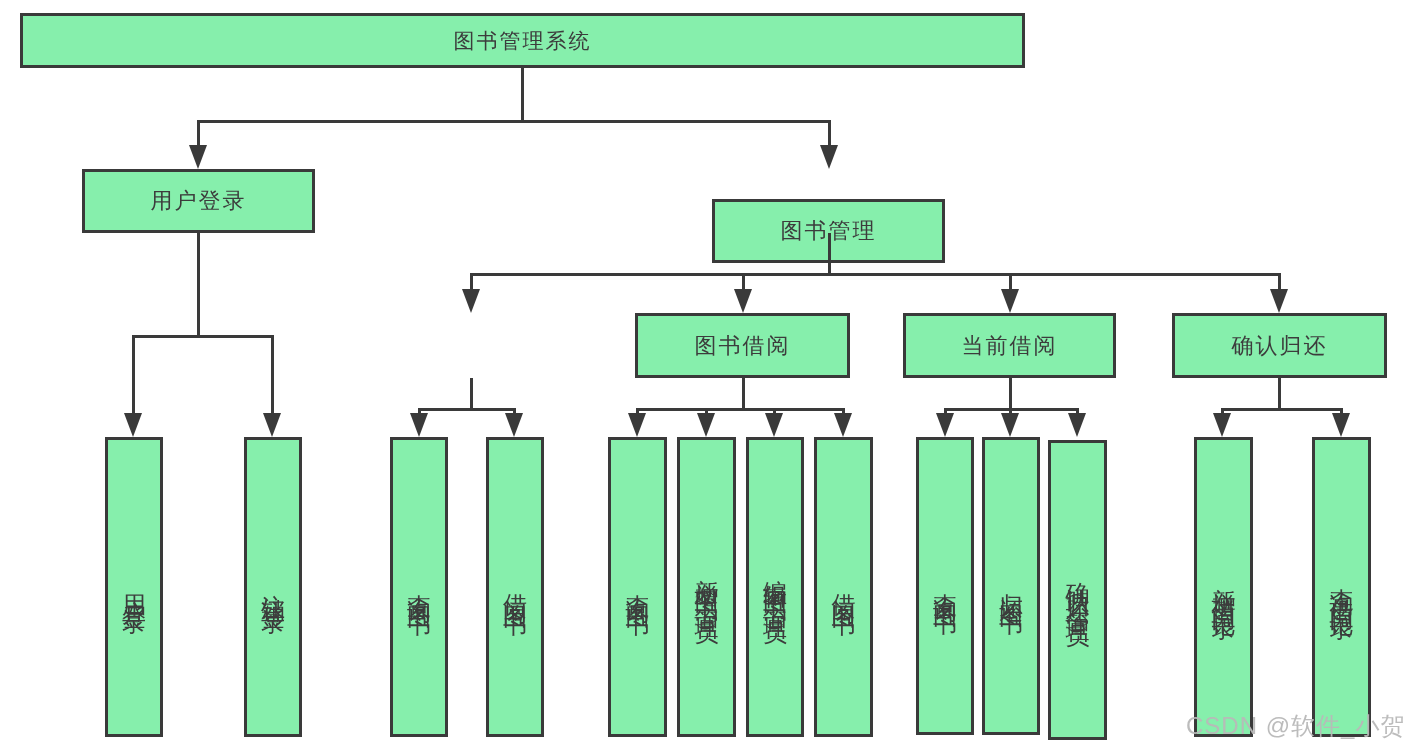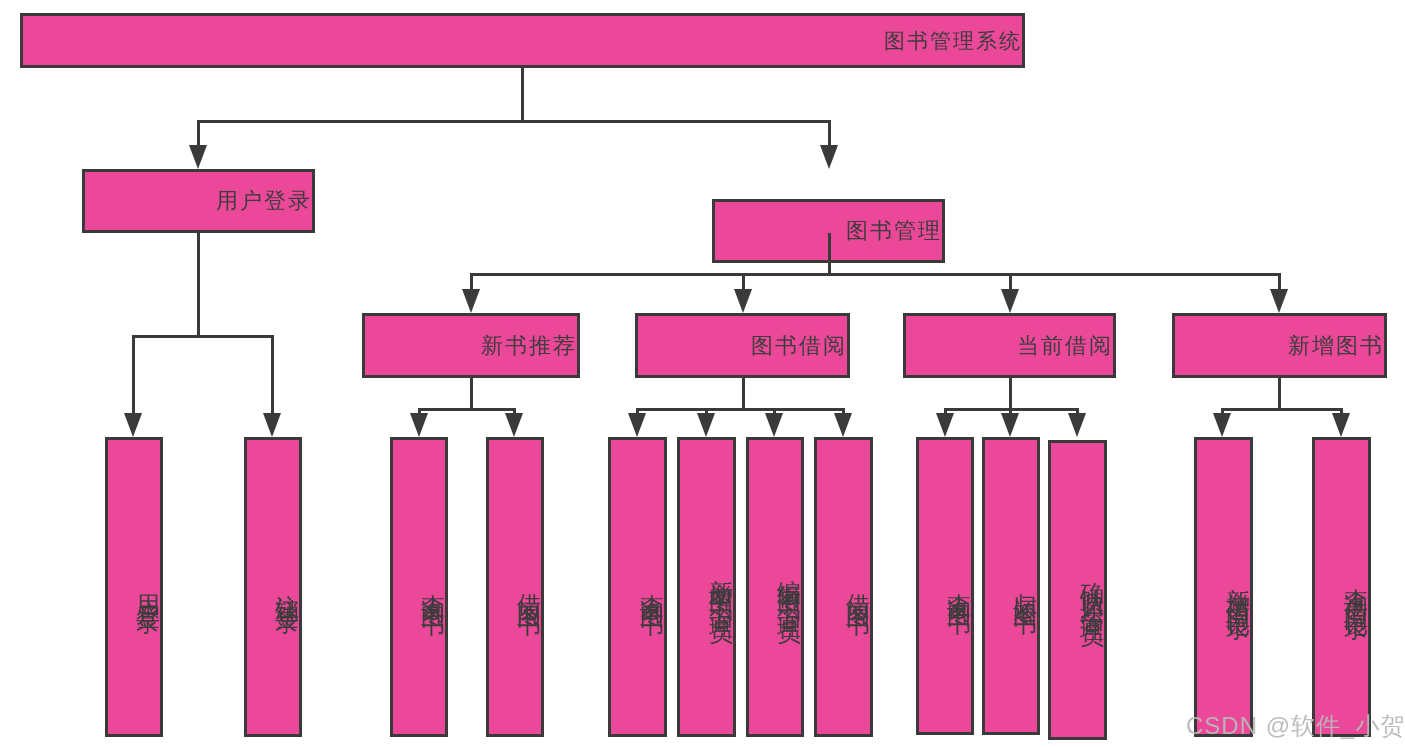--- a/index.html
+++ b/index.html
@@ -3,22 +3,22 @@
 <meta charset="utf-8">
 <style>
   * { margin:0; padding:0; box-sizing:border-box; }
   html,body { background:#ffffff; }
   .canvas {
     position:relative; width:1405px; height:747px; background:#ffffff;
     font-family:"Liberation Sans","DejaVu Sans",sans-serif; overflow:hidden;
     color:#3c3c3c;
   }
   .node {
-    position:absolute; border:3px solid #3a3a3a; background:#ec4899;
-    display:flex; align-items:center; justify-content:flex-end;
+    position:absolute; border:3px solid #3a3a3a; background:#86efac;
+    display:flex; align-items:center; justify-content:center;
   }
   .node.h { font-size:22px; letter-spacing:2px; }
   .node.root { font-size:21px; }
   .node.v { font-size:24px; }
   .vtext {
     writing-mode:vertical-rl; text-orientation:mixed;
     letter-spacing:6px; line-height:1;
   }
   .hline { position:absolute; height:3px; background:#3a3a3a; }
   .vline { position:absolute; width:3px; background:#3a3a3a; }
@@ -67,31 +67,28 @@
   <div class="hline" style="left:470px; top:273px; width:811px;"></div>
   <div class="vline" style="left:470px; top:273px; height:18px;"></div>
   <div class="ahead" style="left:462px; top:289px;"></div>
   <div class="vline" style="left:742px; top:273px; height:18px;"></div>
   <div class="ahead" style="left:734px; top:289px;"></div>
   <div class="vline" style="left:1009px; top:273px; height:18px;"></div>
   <div class="ahead" style="left:1001px; top:289px;"></div>
   <div class="vline" style="left:1278px; top:273px; height:18px;"></div>
   <div class="ahead" style="left:1270px; top:289px;"></div>
 
-  <div class="node h" style="left:362px; top:313px; width:218px; height:65px;">
-    <span>新书推荐</span>
-  </div>
   <div class="node h" style="left:635px; top:313px; width:215px; height:65px;">
     <span>图书借阅</span>
   </div>
   <div class="node h" style="left:903px; top:313px; width:213px; height:65px;">
     <span>当前借阅</span>
   </div>
   <div class="node h" style="left:1172px; top:313px; width:215px; height:65px;">
-    <span>新增图书</span>
+    <span>确认归还</span>
   </div>
 
   <div class="vline" style="left:470px; top:378px; height:30px;"></div>
   <div class="hline" style="left:418px; top:408px; width:98px;"></div>
   <div class="vline" style="left:418px; top:408px; height:7px;"></div>
   <div class="ahead" style="left:410px; top:413px;"></div>
   <div class="vline" style="left:513px; top:408px; height:7px;"></div>
   <div class="ahead" style="left:505px; top:413px;"></div>
 
   <div class="vline" style="left:742px; top:378px; height:30px;"></div>

